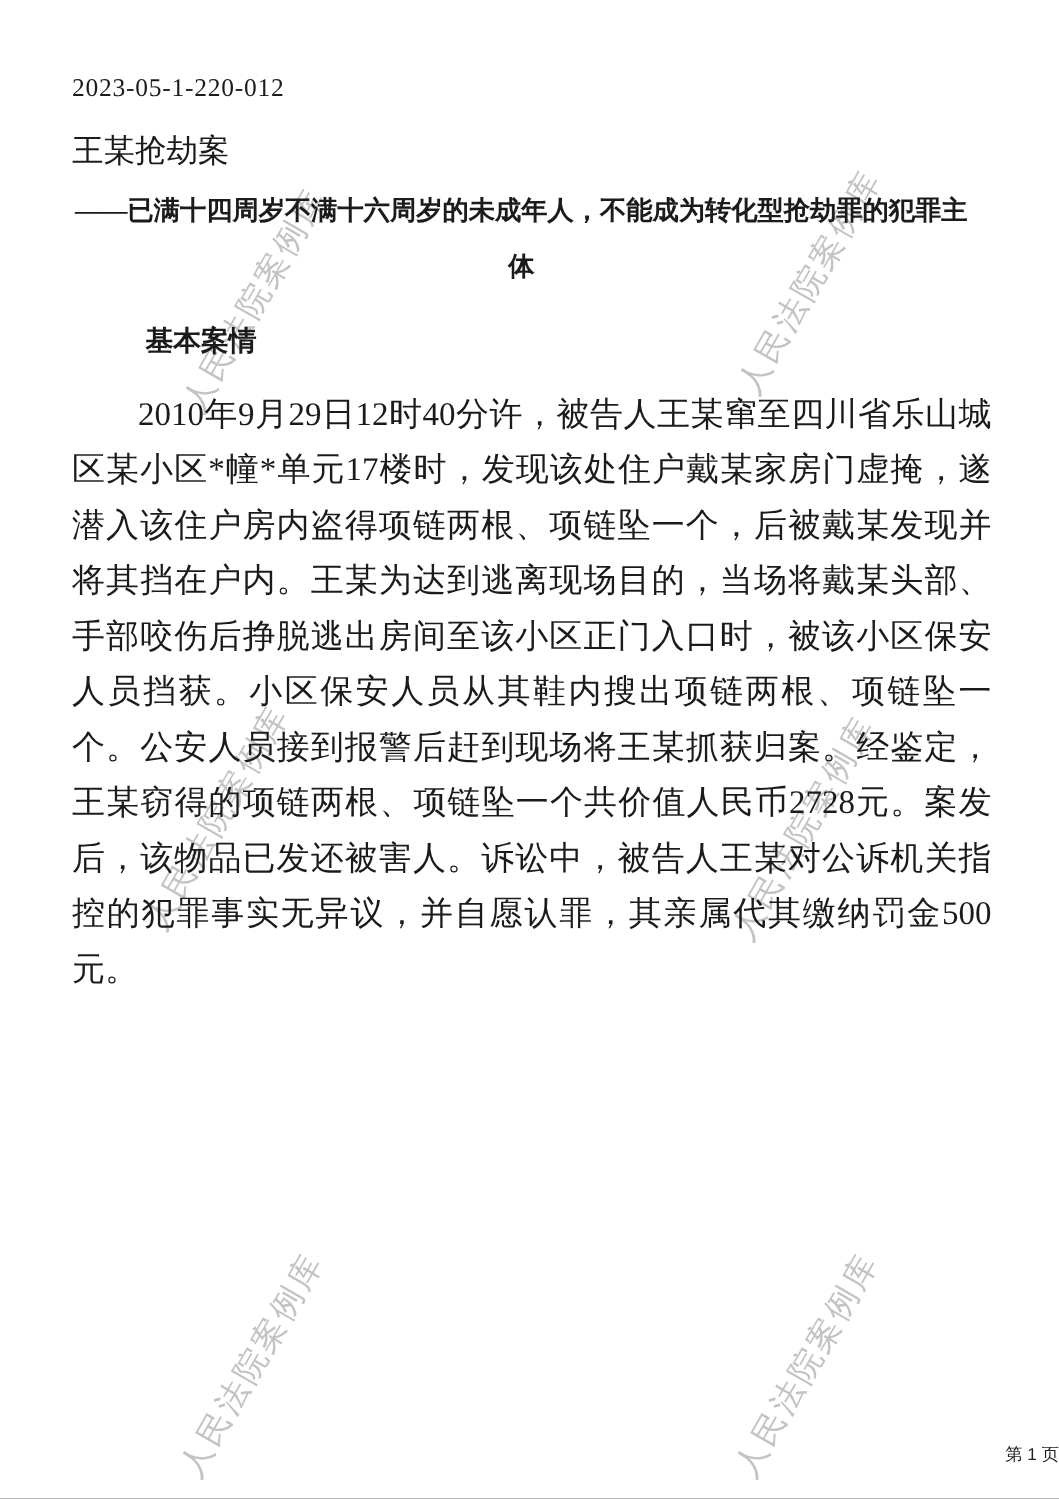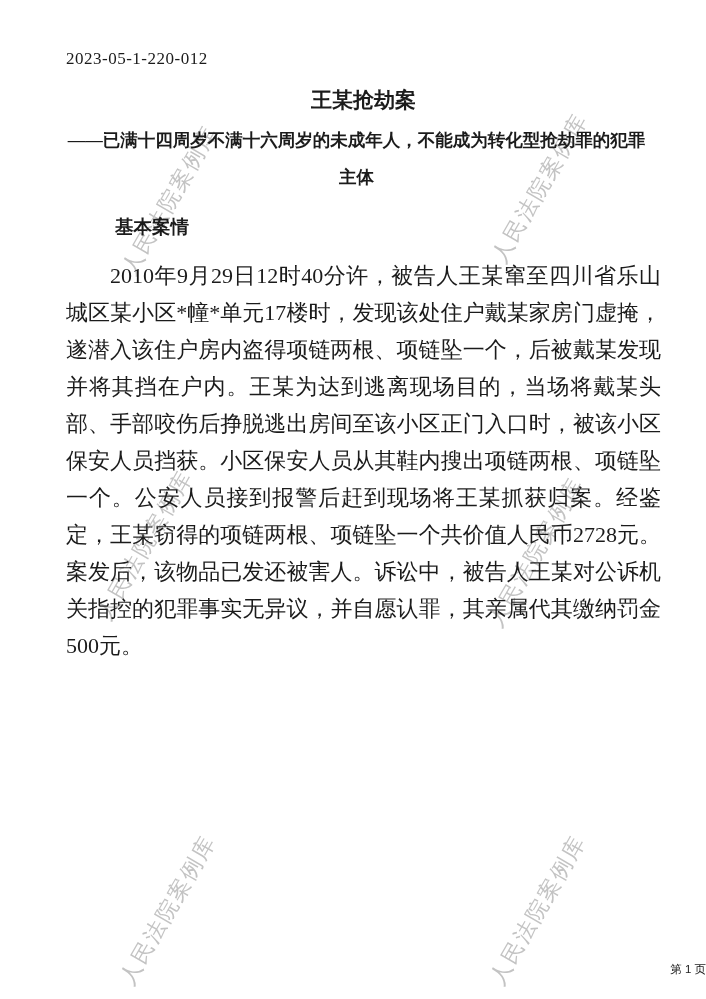--- a/index.html
+++ b/index.html
@@ -28,31 +28,31 @@
   .wm1 { left: 170px; top: 200px; }
   .wm2 { left: 540px; top: 188px; }
   .wm3 { left: 145px; top: 545px; }
   .wm4 { left: 536px; top: 552px; }
   .wm5 { left: 168px; top: 910px; }
   .wm6 { left: 538px; top: 910px; }
   
   .content {
     position: relative;
     z-index: 1;
-    padding: 48px 45px 0 66px;
+    padding: 48px 45px 0 48px;
   }
   .case-number {
     font-size: 17px;
     letter-spacing: 0.5px;
     line-height: 22px;
   }
   .doc-title {
     font-size: 21px;
-    font-weight: bold;
-    text-align: center;
+    font-weight: normal;
+    text-align: left;
     margin: 16px 0 0 0;
     line-height: 28px;
   }
   .doc-subtitle {
     font-size: 17.5px;
     font-weight: bold;
     text-align: center;
     line-height: 37px;
     margin: 8px 14px 0 0;
   }

